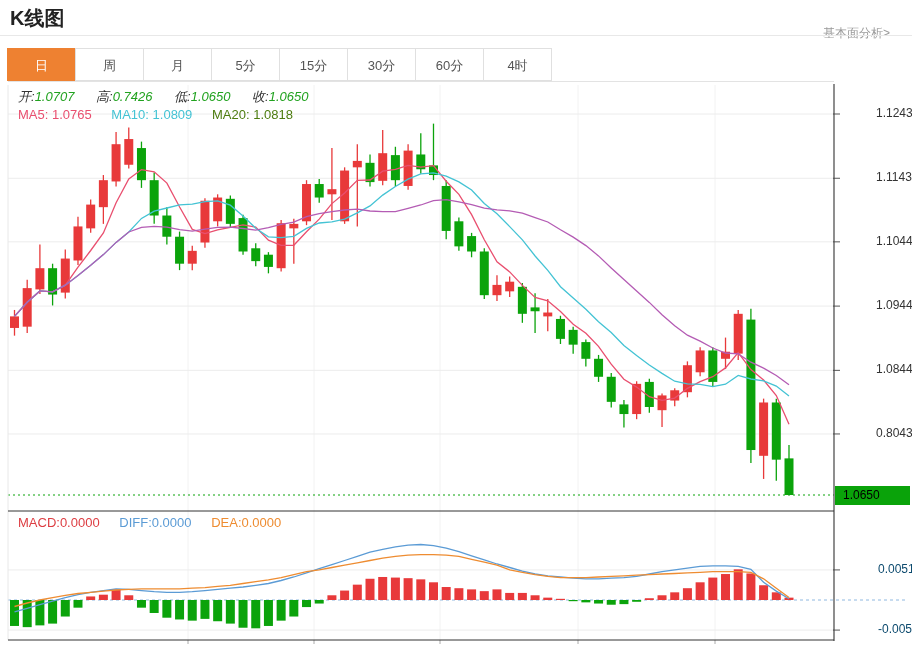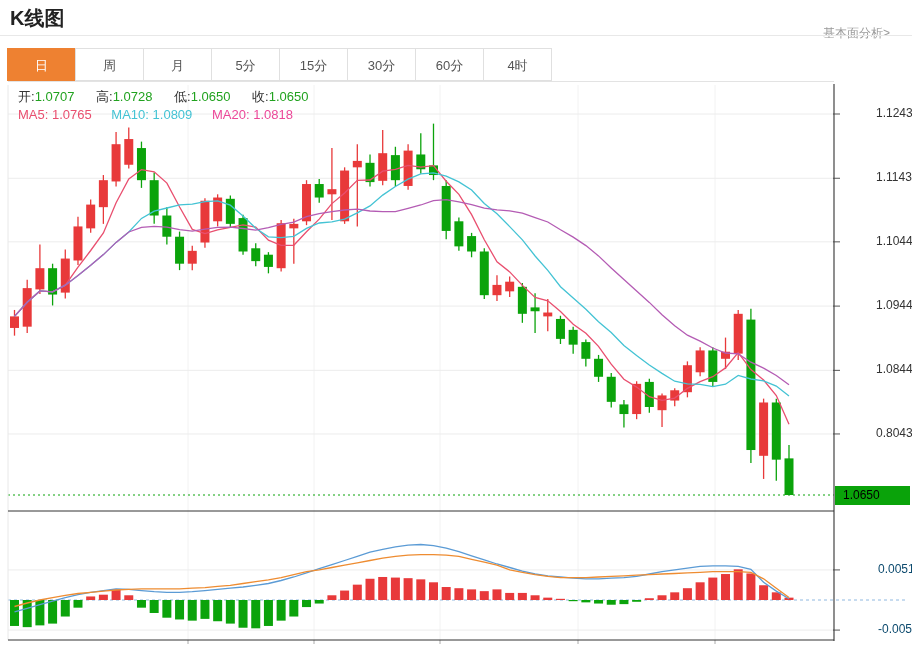--- a/index.html
+++ b/index.html
@@ -10,21 +10,21 @@
   .title-divider{position:absolute;left:0;top:35px;width:912px;height:1px;background:#e8e8e8;}
   .tabs{position:absolute;left:8px;top:48px;display:flex;z-index:3;}
   .tabs-baseline{position:absolute;left:8px;top:81px;width:826px;height:1px;background:#e3e3e3;}
   .tab{width:69px;height:33px;line-height:33px;text-align:center;font-size:13px;color:#555;
     background:#fff;border:1px solid #e0e0e0;margin-left:-1px;cursor:pointer;box-sizing:border-box;}
   .tab.active{background:#ee8131;border-color:#ee8131;color:#fff;}
   svg#chart-svg{position:absolute;left:0;top:0;z-index:1;}
   .overlay{position:absolute;z-index:2;white-space:nowrap;}
   .ohlc{left:18px;top:88px;font-size:13px;}
   .ohlc .lab{color:#333;}
-  .ohlc .pair{margin-right:18px;}
+  .ohlc .pair{margin-right:18px;font-style:italic;}
   .ma{left:18px;top:107px;font-size:13px;}
   .ma .pair{margin-right:16px;}
   .macdbar{left:18px;top:515px;font-size:13px;}
   .macdbar .pair{margin-right:16px;}
   .ptick{left:840px;width:70px;font-size:12px;color:#333;margin-left:36px;}
   .mtick{left:840px;width:70px;font-size:12px;color:#0c4a6e;margin-left:38px;}
   .p0{top:106px}.p1{top:170px}.p2{top:234px}.p3{top:298px}.p4{top:362px}.p5{top:426px}
   .m0{top:562px}.m1{top:622px}
   .badge{left:835px;top:486px;width:75px;height:19px;line-height:19px;font-size:12px;
     color:#000;background:#0aa30a;padding-left:8px;box-sizing:border-box;}
@@ -272,31 +272,36 @@
       <polyline points="14.5,611.8 27.2,608.3 39.9,604.7 52.6,601.2 65.3,597.6 78.0,594.7 90.7,592.3 103.4,590.6 116.1,588.8 128.8,589.4 141.5,590.6 154.2,591.7 166.9,592.3 179.6,592.3 192.3,591.7 205.0,590.6 217.6,589.4 230.3,588.2 243.0,587.0 255.7,585.3 268.4,583.5 281.1,580.5 293.8,577.0 306.5,572.9 319.2,568.7 331.9,564.6 344.6,560.5 357.3,556.3 370.0,552.2 382.7,549.3 395.4,546.9 408.1,545.1 420.8,544.5 433.5,545.7 446.2,548.1 458.9,551.6 471.6,555.8 484.3,559.9 497.0,564.0 509.7,567.5 522.4,571.1 535.1,574.0 547.8,575.8 560.5,577.0 573.2,578.2 585.9,578.8 598.5,578.8 611.2,578.2 623.9,577.6 636.6,576.4 649.3,574.0 662.0,571.7 674.7,569.9 687.4,568.1 700.1,566.4 712.8,565.8 725.5,565.8 738.2,566.4 750.9,569.3 763.6,582.3 776.3,591.1 789.0,598.8" fill="none" stroke="#5b9bd5" stroke-width="1.3"></polyline>
       <polyline points="14.5,606.5 27.2,603.0 39.9,600.0 52.6,597.6 65.3,595.3 78.0,593.5 90.7,592.3 103.4,591.1 116.1,590.0 128.8,589.4 141.5,588.8 154.2,588.8 166.9,588.8 179.6,588.8 192.3,588.2 205.0,587.6 217.6,586.4 230.3,585.3 243.0,583.5 255.7,581.7 268.4,579.9 281.1,577.6 293.8,574.6 306.5,571.7 319.2,569.9 331.9,567.5 344.6,565.2 357.3,562.8 370.0,560.5 382.7,558.1 395.4,556.3 408.1,555.2 420.8,554.6 433.5,554.6 446.2,555.2 458.9,556.3 471.6,559.3 484.3,562.2 497.0,565.2 509.7,569.9 522.4,572.3 535.1,574.6 547.8,576.4 560.5,577.6 573.2,577.6 585.9,577.6 598.5,577.0 611.2,576.4 623.9,575.8 636.6,575.2 649.3,574.6 662.0,574.0 674.7,573.5 687.4,572.9 700.1,572.3 712.8,571.7 725.5,571.7 738.2,571.7 750.9,572.3 763.6,578.8 776.3,588.2 789.0,597.6" fill="none" stroke="#ee8c31" stroke-width="1.3"></polyline>
       <line x1="8" y1="85" x2="8" y2="640" stroke="#e8e8e8"></line>
       <line x1="834" y1="84" x2="834" y2="641" stroke="#444444" stroke-width="1.2"></line>
       <line x1="8" y1="511" x2="834" y2="511" stroke="#333"></line>
       <line x1="8" y1="640" x2="834" y2="640" stroke="#333"></line>
     </svg>
 
   <div class="overlay ohlc">
     <span class="pair"><span class="lab">开:</span><span class="val" style="color: rgb(33, 162, 31);">1.0707</span></span>
-    <span class="pair"><span class="lab">高:</span><span class="val" style="color: rgb(33, 162, 31);">1.0728</span></span>
+    <span class="pair"><span class="lab">高:</span><span class="val" style="color: rgb(33, 162, 31);">0.7426</span></span>
     <span class="pair"><span class="lab">低:</span><span class="val" style="color: rgb(33, 162, 31);">1.0650</span></span>
     <span class="pair"><span class="lab">收:</span><span class="val" style="color: rgb(33, 162, 31);">1.0650</span></span>
   </div>
 
   <div class="overlay ma">
     <span class="pair" style="color: rgb(233, 79, 111);"><span>MA5:</span> <span>1.0765</span></span>
     <span class="pair" style="color: rgb(68, 195, 212); margin-top: 25px;"><span>MA10:</span> <span>1.0809</span></span>
-    <span class="pair" style="color: #ec4899;"><span>MA20:</span> <span>1.0818</span></span>
+    <span class="pair" style="color: #4d7c0f;"><span>MA20:</span> <span>1.0818</span></span>
   </div>
 
+  <div class="overlay macdbar">
+    <span class="pair" style="color: rgb(221, 61, 66);"><span>MACD:</span><span>0.0000</span></span>
+    <span class="pair" style="color: rgb(91, 155, 213);"><span>DIFF:</span><span>0.0000</span></span>
+    <span class="pair" style="color: rgb(238, 140, 49);"><span>DEA:</span><span>0.0000</span></span>
+  </div>
 
   <div class="overlay ptick p0">1.1243</div>
   <div class="overlay ptick p1">1.1143</div>
   <div class="overlay ptick p2">1.1044</div>
   <div class="overlay ptick p3">1.0944</div>
   <div class="overlay ptick p4">1.0844</div>
   <div class="overlay ptick p5">0.8043</div>
   <div class="overlay badge" style="background: rgb(10, 163, 10);">1.0650</div>
   <div class="overlay mtick m0">0.0051</div>
   <div class="overlay mtick m1">-0.0051</div>

